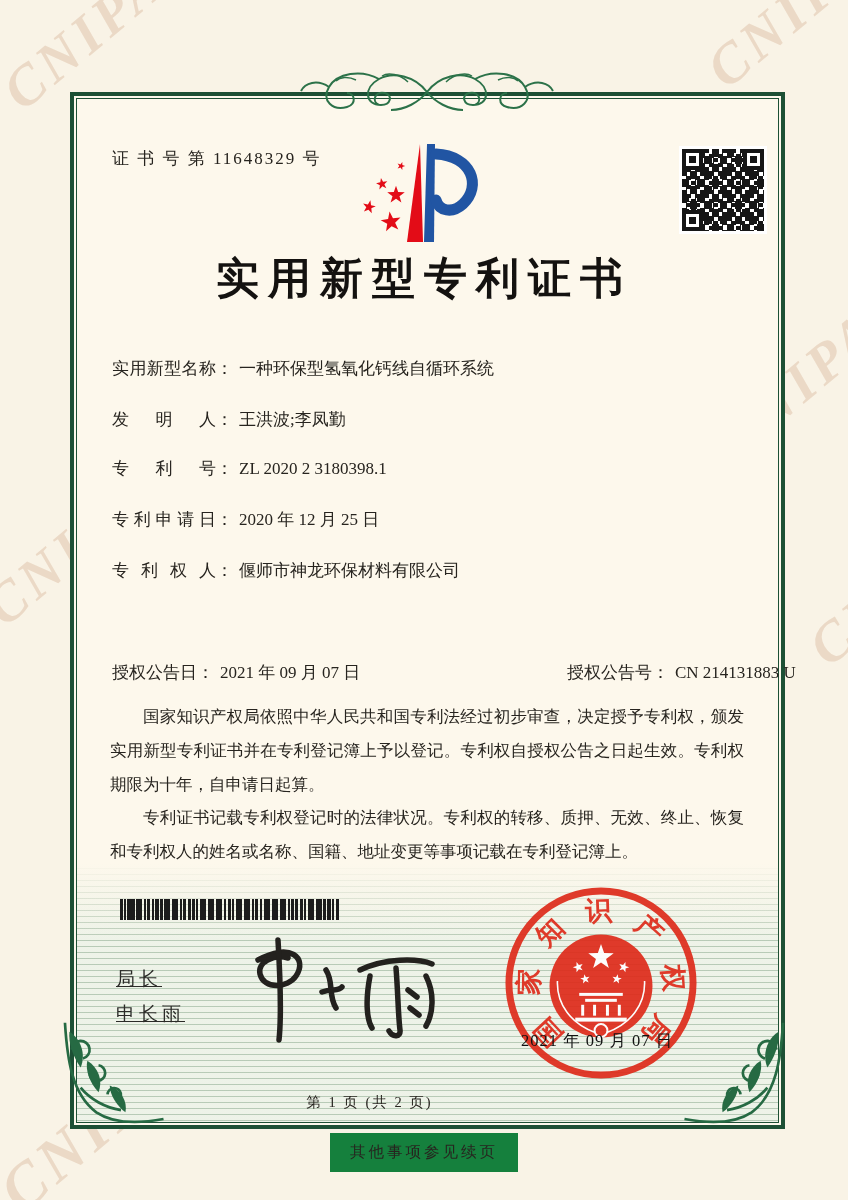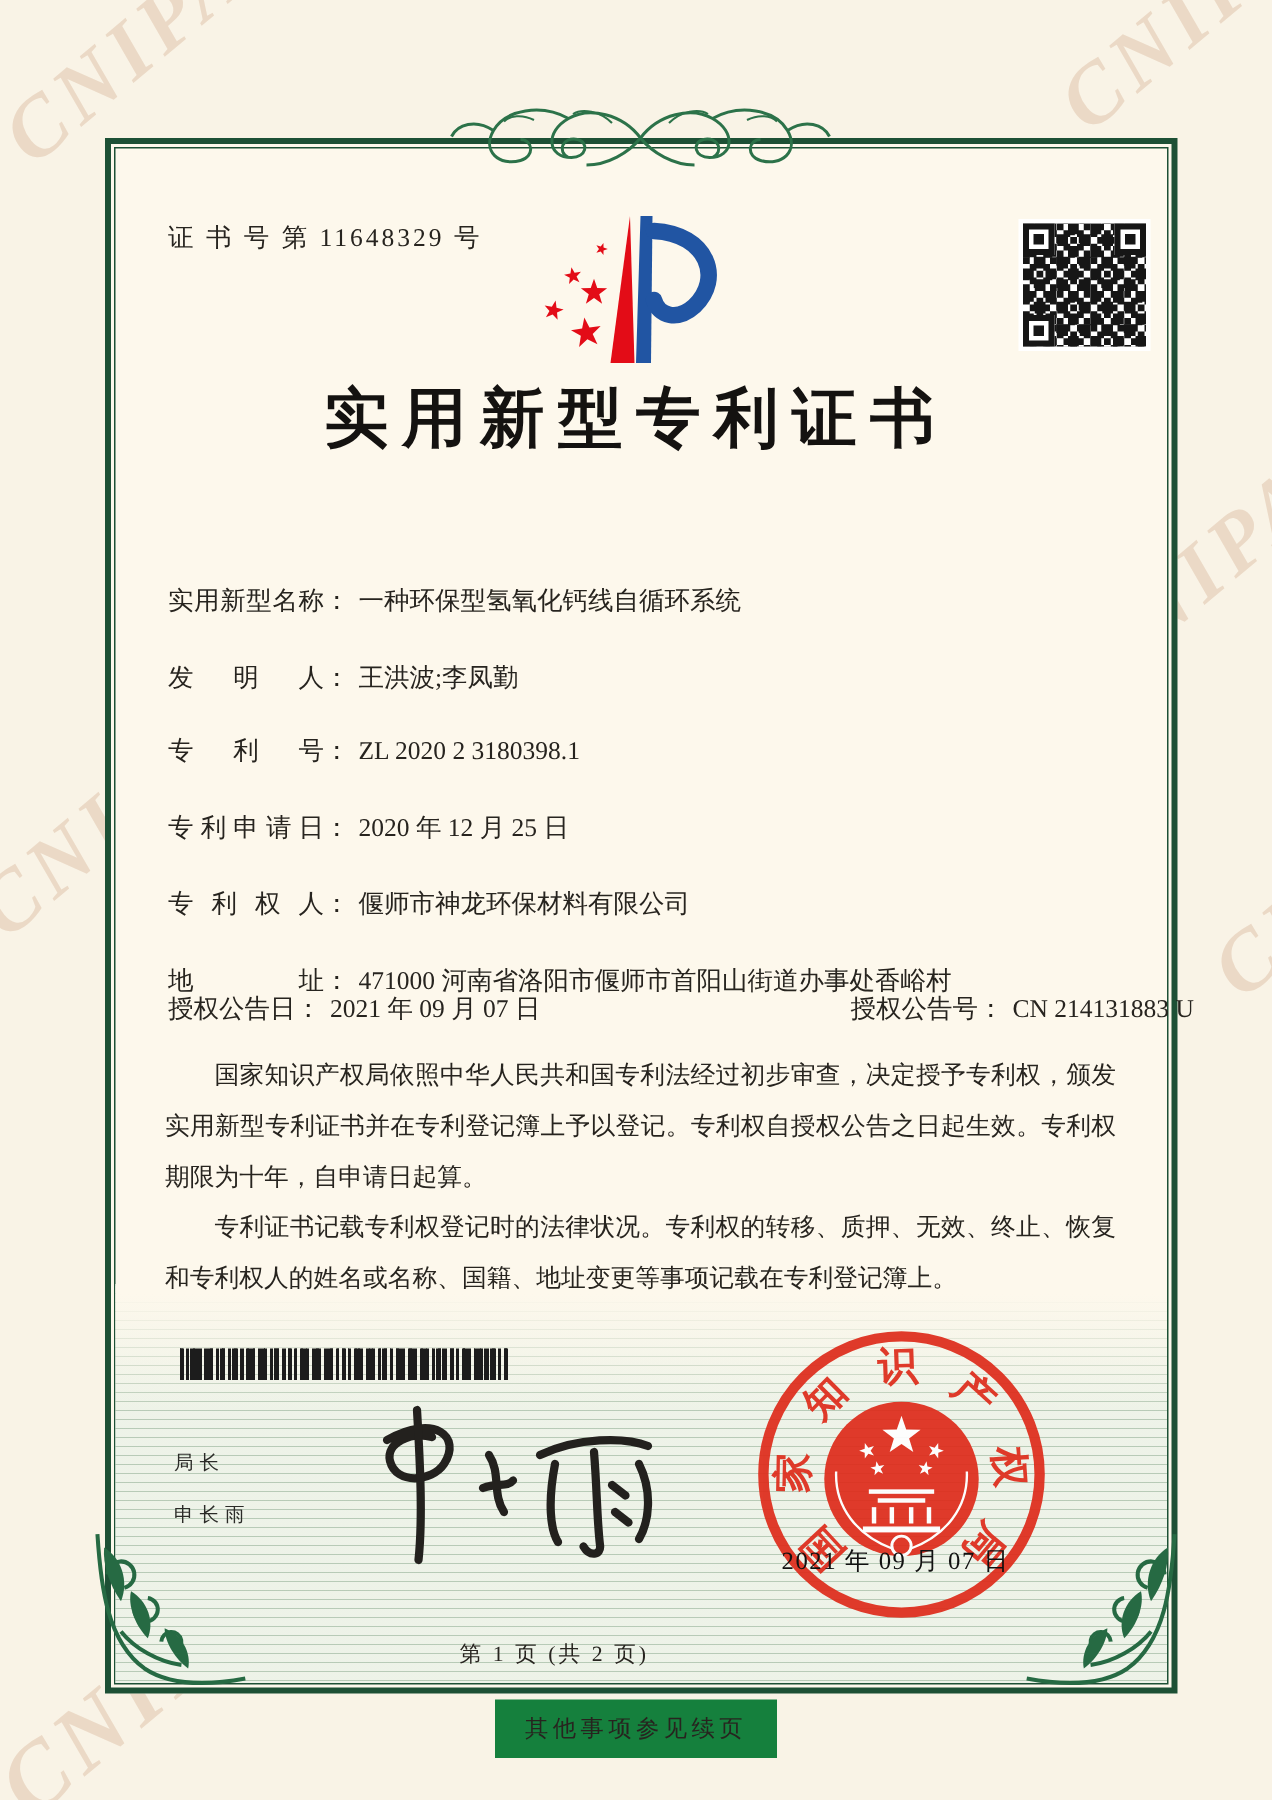--- a/index.html
+++ b/index.html
@@ -32,35 +32,35 @@
       repeating-conic-gradient(from 90deg,#161616 0 25%,transparent 0 50%);
     background-size:9px 9px,15px 15px;}
   .finder{position:absolute;width:21px;height:21px;border:4px solid #161616;background:#fff;box-sizing:border-box;}
   .finder::after{content:"";position:absolute;left:3px;top:3px;width:7px;height:7px;background:#161616;}
   .f-tl{left:0;top:0}.f-tr{right:0;top:0}.f-bl{left:0;bottom:0}
 
   .title{position:absolute;left:0;right:0;top:250px;text-align:center;font-size:43px;font-weight:bold;
          letter-spacing:9px;color:#141210;}
 
   .field-row{position:absolute;left:112px;font-size:17px;white-space:nowrap;}
-  .flabel{display:inline-block;width:104px;text-align:justify;text-align-last:justify;vertical-align:bottom;margin-top:32px;}
+  .flabel{display:inline-block;width:104px;text-align:justify;text-align-last:justify;vertical-align:bottom;}
   .colon{margin-right:6px;}
   .grant2{position:absolute;left:455px;top:0;}
 
   .body-text{position:absolute;left:110px;top:700px;width:634px;}
   .body-text p{margin:0;font-size:16.5px;line-height:2.05;text-indent:2em;text-align:justify;}
 
   .barcode{position:absolute;left:120px;top:899px;width:219px;height:21px;
     background-image:
       repeating-linear-gradient(90deg,#1c1c1c 0 2px,transparent 2px 4px),
       repeating-linear-gradient(90deg,#1c1c1c 0 3px,transparent 3px 9px),
       repeating-linear-gradient(90deg,#1c1c1c 0 1px,transparent 1px 7px);}
 
-  .signer{position:absolute;left:116px;font-size:13px;letter-spacing:4px;
-          font-family:"Liberation Sans","DejaVu Sans",sans-serif;color:#2b2b28;}
+  .signer{position:absolute;left:116px;font-size:19px;letter-spacing:4px;
+          font-family:"Liberation Sans","DejaVu Sans",sans-serif;color:#2b2b28;text-decoration:underline;}
   .sig{position:absolute;left:228px;top:930px;}
 
   .seal{position:absolute;left:502px;top:884px;}
   .seal-date{position:absolute;left:521px;top:1030px;width:190px;font-size:16.5px;letter-spacing:1px;color:#111;}
 
   .page-info{position:absolute;left:70px;width:599px;top:1093px;text-align:center;font-size:14.5px;letter-spacing:2px;}
   .note-box{position:absolute;left:50%;transform:translateX(-50%);top:1133px;background:#15803d;
             padding:9px 20px;font-size:15.5px;letter-spacing:3px;}
 </style>
 </head>
@@ -151,23 +151,20 @@
     <span class="flabel">发明人</span><span class="colon">：</span><span>王洪波;李凤勤</span>
   </div>
   <div class="field-row" style="top:457px;">
     <span class="flabel">专利号</span><span class="colon">：</span><span>ZL 2020 2 3180398.1</span>
   </div>
   <div class="field-row" style="top:508px;">
     <span class="flabel">专利申请日</span><span class="colon">：</span><span>2020 年 12 月 25 日</span>
   </div>
   <div class="field-row" style="top:559px;">
     <span class="flabel">专利权人</span><span class="colon">：</span><span>偃师市神龙环保材料有限公司</span>
-  </div>
-  <div class="field-row" style="top:610px;">
-    <span class="flabel">地址</span><span class="colon">：</span><span>471000 河南省洛阳市偃师市首阳山街道办事处香峪村</span>
   </div>
 
   <div class="field-row" style="top:661px;">
     <span>授权公告日</span><span class="colon">：</span><span>2021 年 09 月 07 日</span>
     <span class="grant2">
       <span>授权公告号</span><span class="colon">：</span><span>CN 214131883 U</span>
     </span>
   </div>
 
   <div class="body-text">

